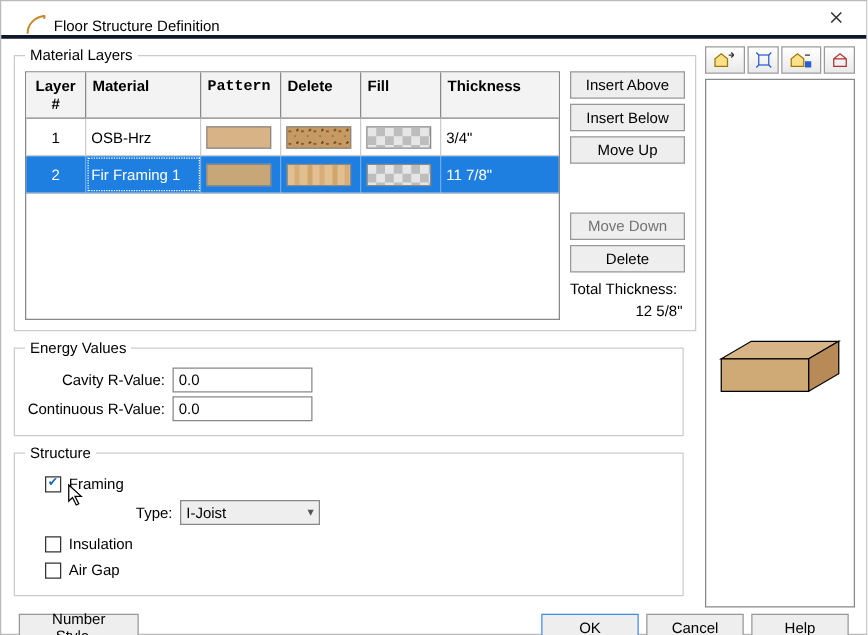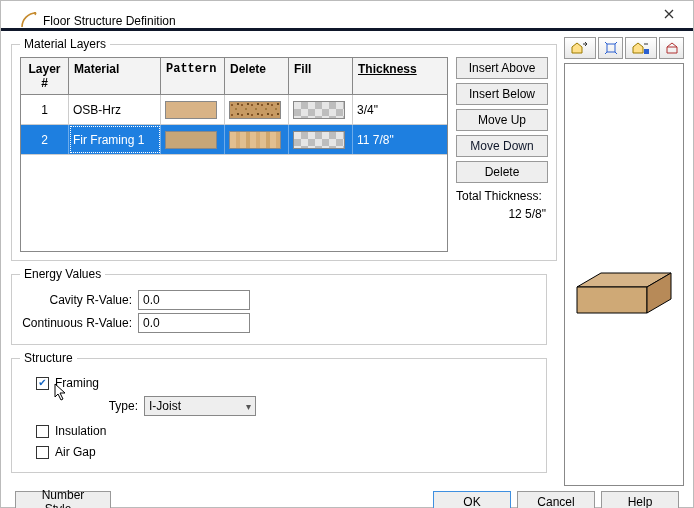--- a/index.html
+++ b/index.html
@@ -16,39 +16,39 @@
   legend { padding:0 4px; color:#000; }
   .preview-panel { width:120px; display:flex; flex-direction:column; }
   .preview-toolbar { height:24px; display:flex; justify-content:flex-end; gap:2px; margin-bottom:2px; }
   .ptbtn { width:26px; height:22px; border:1px solid #999; background:linear-gradient(#fff,#e9e9e9); display:flex; align-items:center; justify-content:center; padding:0; }
   .ptbtn.wide { width:34px; }
   .preview-canvas { flex:1; border:1px solid #888; background:#fff; position:relative; }
   .material-grid { display:flex; }
   .grid-table { border:1px solid #888; width:428px; }
   .gh { display:flex; background:#f3f3f3; border-bottom:1px solid #888; }
   .gh div { border-right:1px solid #888; padding:4px 5px; font-weight:bold; }
-  .gh div:last-child { border-right:none;text-decoration:underline; }
+  .gh div:last-child { border-right:none; }
   .col-l { width:48px; text-align:center; }
   .col-m { width:92px; }
   .col-p { width:64px;font-family:Liberation Mono, monospace; }
   .col-t { width:64px; }
   .col-f { width:64px; }
   .col-th { width:76px; }
   .grow { display:flex; border-bottom:1px solid #ccc; height:30px; align-items:stretch; }
   .grow > div { border-right:1px solid #ccc; display:flex; align-items:center; padding:0 4px; }
   .grow > div:last-child { border-right:none; }
   .grow .col-l { justify-content:center; }
   .grow.sel { background:#1e7fe0; color:#fff; }
   .grow.sel > div { border-right-color:rgba(255,255,255,.35); }
   .grow.sel .col-m { outline:1px dotted #fff; outline-offset:-2px; }
   .swatch { width:52px; height:18px; border:1px solid #888; }
   .grid-spacer { height:96px; }
   .grid-side { width:92px; margin-left:8px; display:flex; flex-direction:column; align-items:stretch; }
   .btn { border:1px solid #999; background:#eee; padding:3px 0; margin-bottom:4px; height:22px; display:flex; align-items:center; justify-content:center; }
-  .btn[disabled] { color:#0f172a; }
+  .btn[disabled] { color:#737373;margin-top:35px; }
   .tot-label { text-align:left; margin-top:2px; }
   .tot-val { text-align:right; padding-right:2px; margin-top:4px; }
   .form-row { display:flex; align-items:center; margin:3px 0; }
   .form-row label { width:112px; text-align:right; margin-right:6px; }
   .txt { border:1px solid #888; height:20px; padding:1px 4px; width:112px; font:inherit; }
   .structure-body { padding-left:36px; }
   .chk-row { display:flex; align-items:center; margin:3px 0; height:18px; }
   .chk { width:13px; height:13px; border:1px solid #333; margin-right:6px; display:flex; align-items:center; justify-content:center; background:#fff; }
   .chk.checked::after { content:"✔"; font-size:10px; color:#1464c0; line-height:1; }
   .type-row { display:flex; align-items:center; margin:4px 0 6px 0; }

